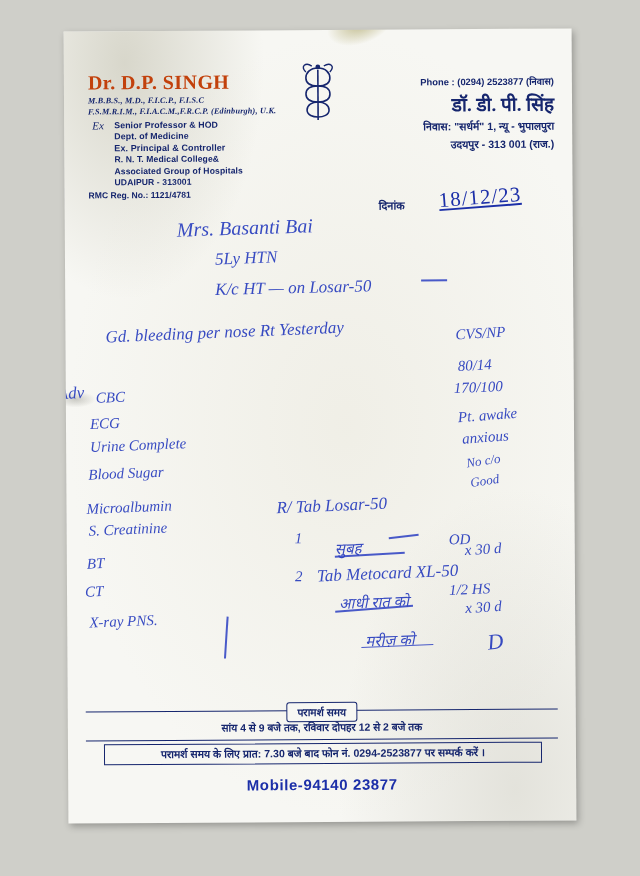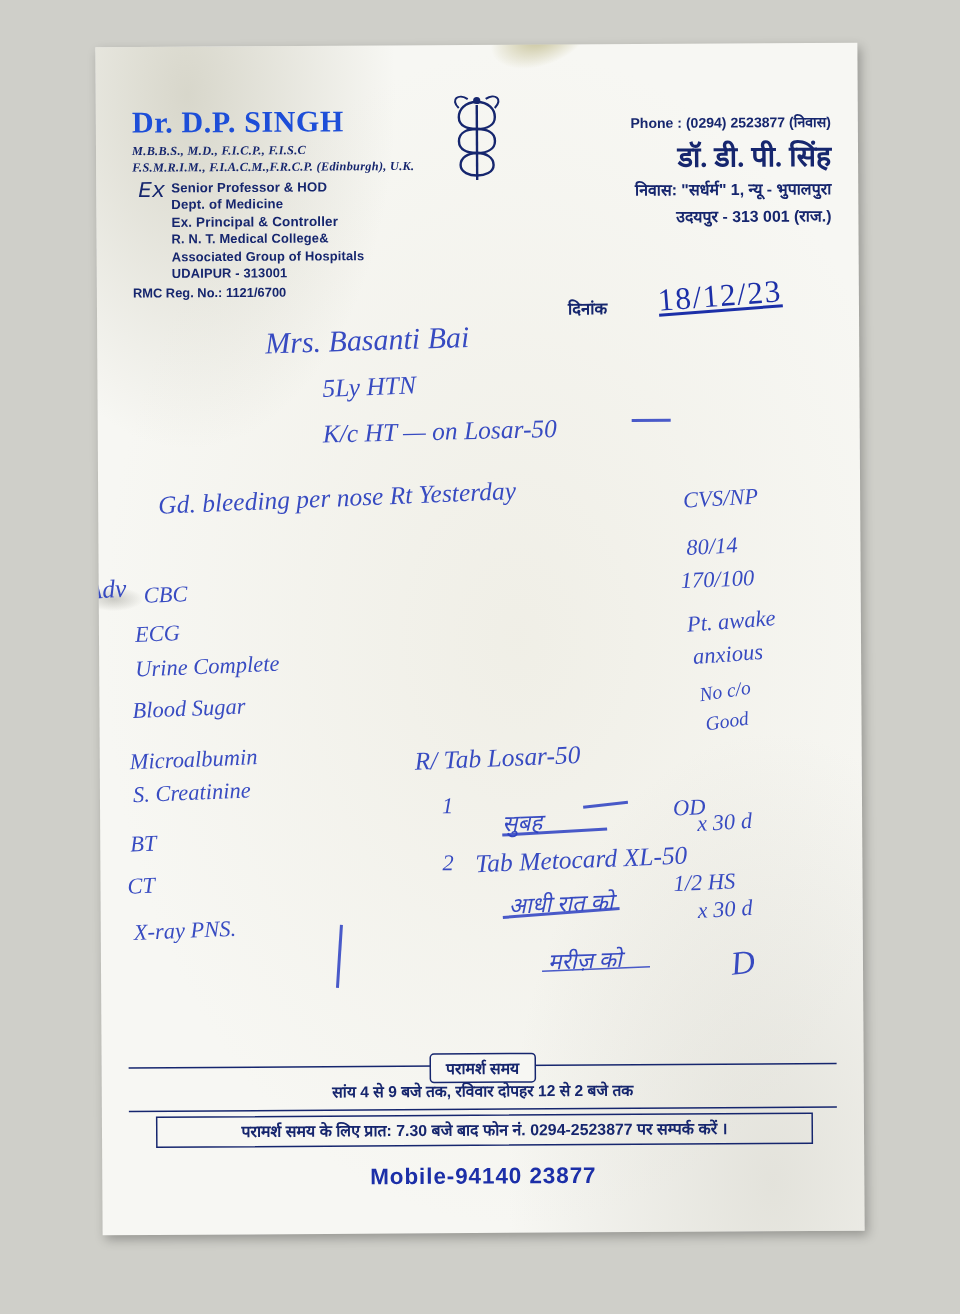--- a/index.html
+++ b/index.html
@@ -63,21 +63,21 @@
     width: 100%;
     color: #1b2a7a;
   }
   .doc-name {
     position: absolute;
     left: 24px; top: 40px;
     font-family: "Liberation Serif", serif;
     font-weight: bold;
     font-size: 20px;
     letter-spacing: .4px;
-    color: #1d4ed8;
+    color: #c2410c;
   }
   .quals {
     position: absolute;
     left: 24px; top: 64px;
     font-family: "Liberation Serif", serif;
     font-size: 8.2px;
     font-weight: bold;
     font-style: italic;
     color: #16266e;
     line-height: 11px;
@@ -90,23 +90,23 @@
     font-weight: bold;
     color: #16266e;
     line-height: 11.4px;
     letter-spacing: .1px;
   }
   .roles .r1, .roles .r2 { font-size: 8.8px; }
   .roles .r3 { font-size: 9px; }
   .ex-mark {
     position: absolute;
     left: 28px; top: 88px;
-    font-family: Liberation Mono, monospace;
+    font-family: Liberation Serif, serif;
     font-style: italic;
-    font-size: 15px;
+    font-size: 11px;
     color: #16266e;
   }
   .reg {
     position: absolute;
     left: 24px; top: 158px;
     font-size: 8.6px;
     font-weight: bold;
     color: #16266e;
     line-height: 12px;
   }
@@ -273,21 +273,21 @@
 
       <div class="roles">
         <div class="r1">Senior Professor &amp; HOD</div>
         <div class="r2">Dept. of Medicine</div>
         <div class="r3">Ex. Principal &amp; Controller</div>
         <div>R. N. T. Medical College&amp;</div>
         <div>Associated Group of Hospitals</div>
         <div>UDAIPUR - 313001</div>
       </div>
 
-      <div class="reg">RMC Reg. No.: 1121/6700</div>
+      <div class="reg">RMC Reg. No.: 1121/4781</div>
 
       <svg class="caduceus" viewBox="0 0 44 62">
         <g stroke="#16266e" fill="none" stroke-width="1.6">
           <line x1="22" y1="8" x2="22" y2="58"></line>
           <path d="M22 6 C14 6 10 11 10 16 C10 22 16 24 22 24 C28 24 34 26 34 32 C34 38 28 40 22 40"></path>
           <path d="M22 6 C30 6 34 11 34 16 C34 22 28 24 22 24 C16 24 10 26 10 32 C10 38 16 40 22 40"></path>
           <path d="M22 40 C16 40 11 43 11 48 C11 53 17 55 22 55"></path>
           <path d="M22 40 C28 40 33 43 33 48 C33 53 27 55 22 55"></path>
           <path d="M10 10 C4 4 10 0 16 4" stroke-width="1.4"></path>
           <path d="M34 10 C40 4 34 0 28 4" stroke-width="1.4"></path>

